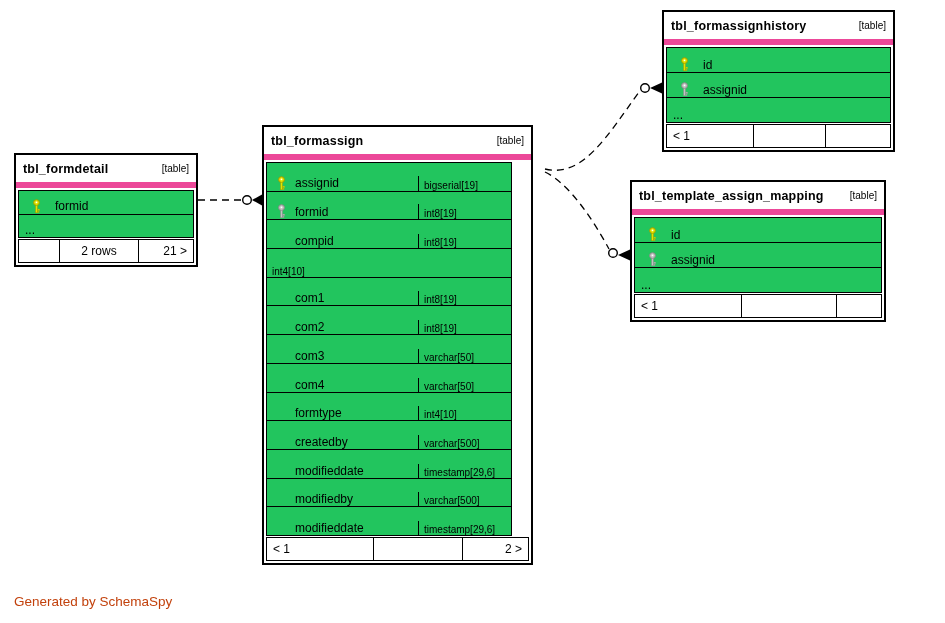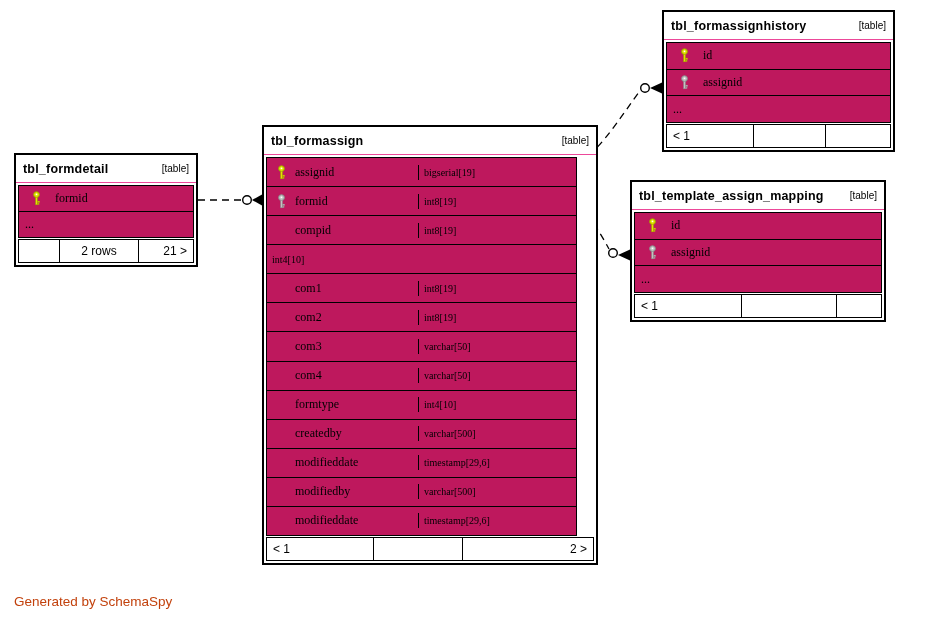--- a/index.html
+++ b/index.html
@@ -7,29 +7,29 @@
     width:945px;height:623px;position:relative;background:#ffffff;
     font-family:"Liberation Sans", sans-serif;color:#000;overflow:hidden;
   }
   
   .tbl{
     position:absolute;background:#fff;border:2px solid #000;
     box-sizing:border-box;display:flex;flex-direction:column;
   }
   .thead{
     flex:0 0 27px;display:flex;justify-content:space-between;align-items:center;
-    padding:0 7px;border-bottom:1px solid #ec4899;
+    padding:0 7px;border-bottom:6px solid #ec4899;
   }
   .thead .title{font-weight:bold;font-size:12.5px;letter-spacing:.2px;white-space:nowrap}
   .thead .tag{font-size:10px;white-space:nowrap}
   .rows{flex:1;display:flex;flex-direction:column;margin:2px 2px 0 2px;min-height:0}
   .tbl-main .rows{margin-right:19px}
   .row{
-    flex:1;display:flex;align-items:center;border:1px solid #000;
-    margin-top:-1px;background:#be185d;min-height:0;box-sizing:border-box;font-family:Liberation Serif, serif;
+    flex:1;display:flex;align-items:flex-end;border:1px solid #000;
+    margin-top:-1px;background:#22c55e;min-height:0;box-sizing:border-box;
   }
   .row:first-child{margin-top:0}
   .cell-name{display:flex;align-items:center;flex:1;min-width:0}
   .tbl-main .cell-name{flex:0 0 151px;border-right:1px solid #000}
   .cell-type{flex:1;display:flex;align-items:center;padding-left:5px;font-size:10px;white-space:nowrap}
   .keyspan{flex:0 0 11px;margin-left:9px;display:flex;align-items:center}
   .tbl-side .keyspan{margin-left:12px}
   .keyspan.blank{visibility:hidden}
   .name-text{font-size:12px;margin-left:8px;white-space:nowrap}
   .tbl-side .name-text{margin-left:13px}
@@ -51,21 +51,21 @@
   .tbl-detail  .fcell:nth-child(2){width:79px}
   .tbl-detail  .fcell:nth-child(3){flex:1}
   .tbl-history .fcell:nth-child(1){width:86px}
   .tbl-history .fcell:nth-child(2){width:72px}
   .tbl-history .fcell:nth-child(3){flex:1}
   .tbl-mapping .fcell:nth-child(1){width:106px}
   .tbl-mapping .fcell:nth-child(2){width:95px}
   .tbl-mapping .fcell:nth-child(3){flex:1}
   
   #tbl-formdetail{left:14px;top:153px;width:184px;height:114px}
-  #tbl-formassign{left:262px;top:125px;width:336px;height:440px}
+  #tbl-formassign{left:262px;top:125px;width:271px;height:440px}
   #tbl-formassignhistory{left:662px;top:10px;width:233px;height:142px}
   #tbl-template-assign-mapping{left:630px;top:180px;width:256px;height:142px}
   
   #edges{position:absolute;left:0;top:0;width:945px;height:623px;pointer-events:none}
   
   .gen-note{position:absolute;left:14px;top:594px;font-size:13.5px;color:#c2410c}
 </style>
 </head>
 <body>
 

